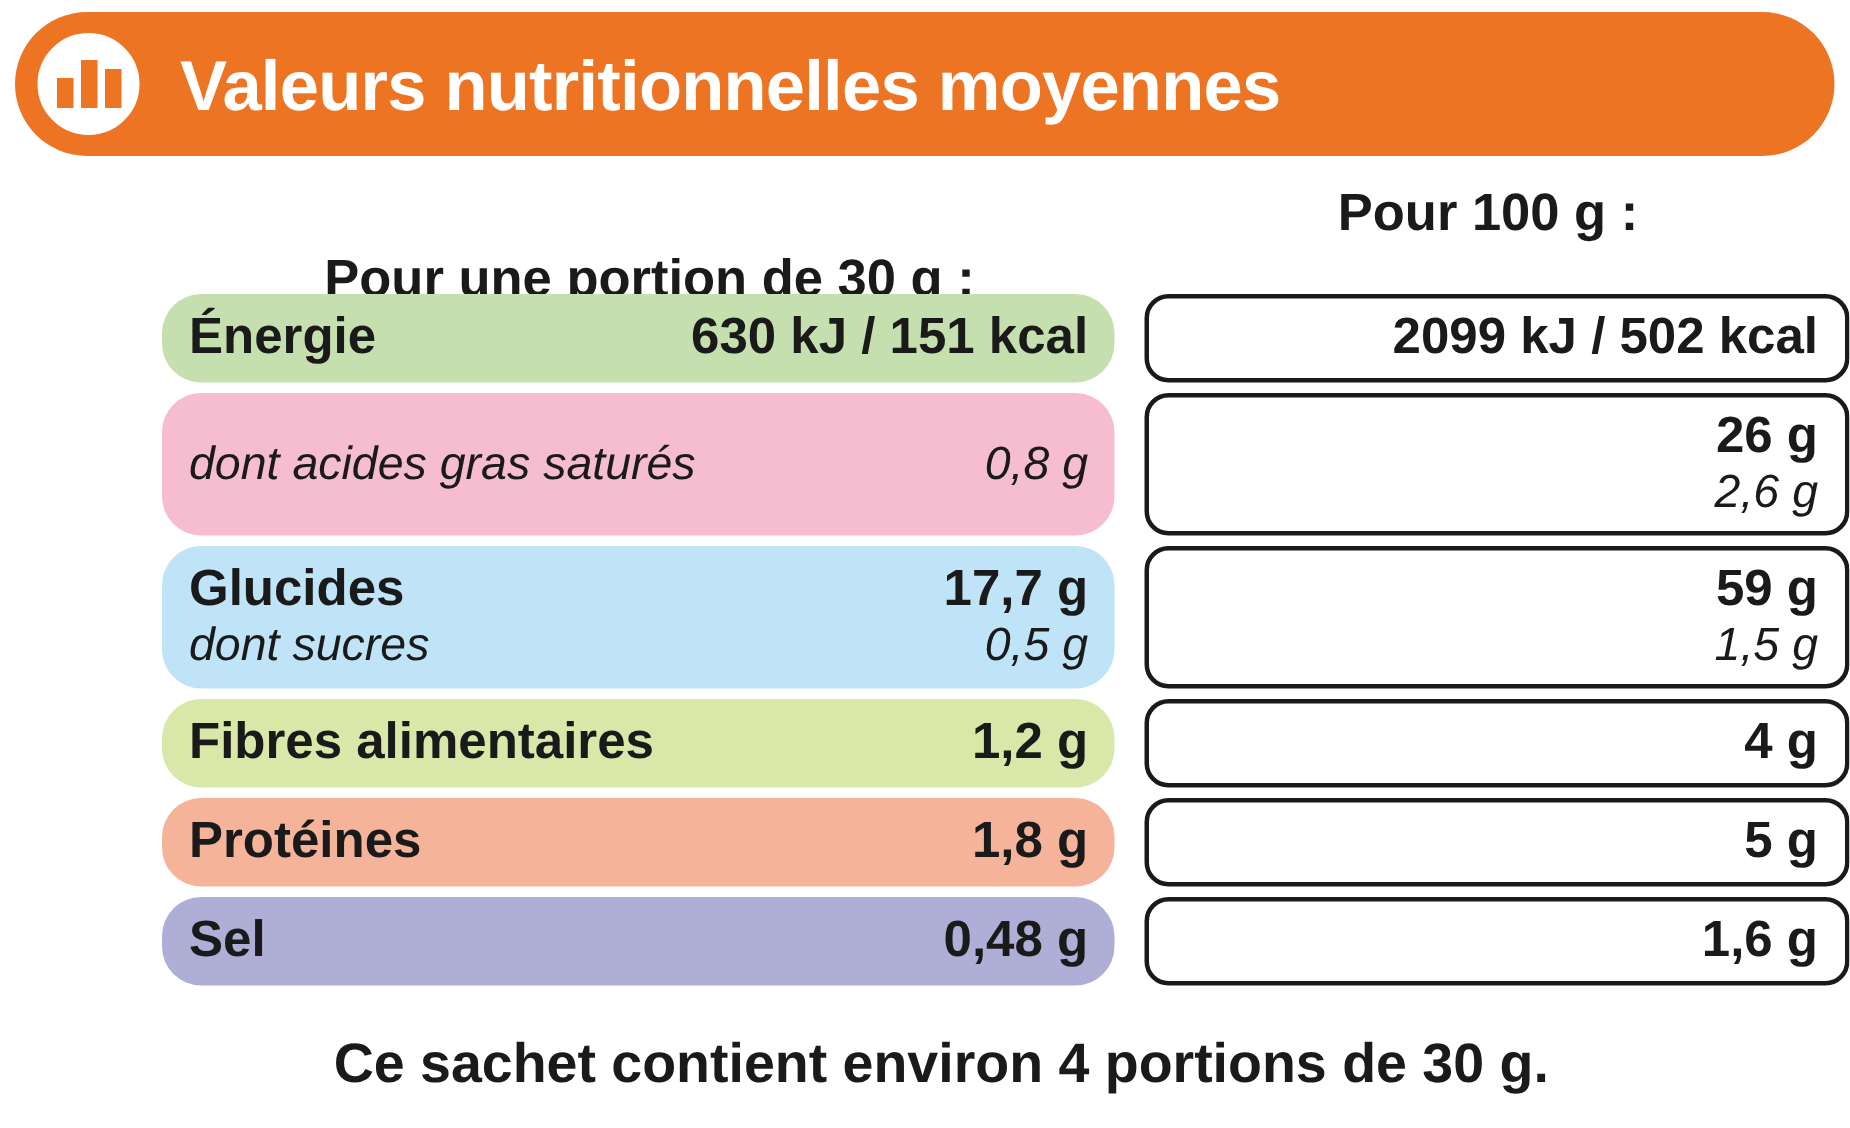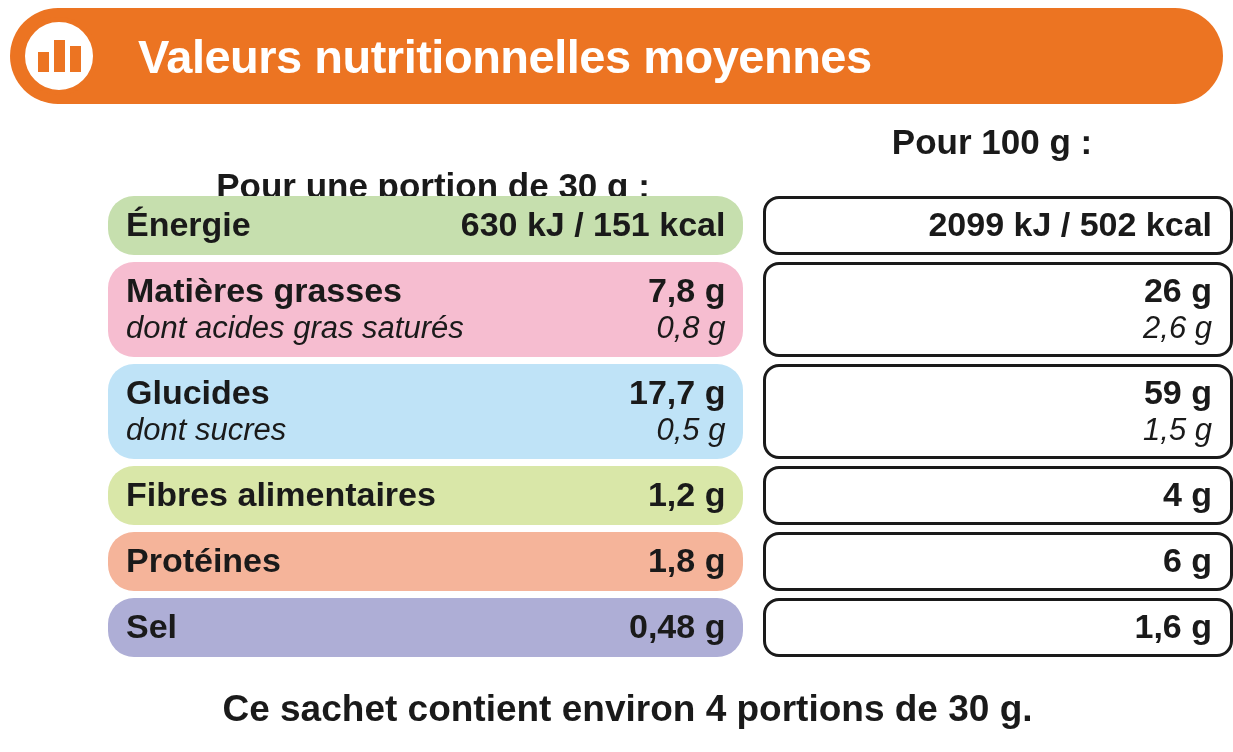--- a/index.html
+++ b/index.html
@@ -59,21 +59,21 @@
     background: #ec7422;
   }
   .bars i:nth-child(1) { height: 20px; }
   .bars i:nth-child(2) { height: 32px; }
   .bars i:nth-child(3) { height: 26px; }
 
   .header-title {
     font-size: 47px;
     font-weight: bold;
     color: #ffffff;
-    margin-left: 40px;
+    margin-left: 22px;
     letter-spacing: -0.5px;
     white-space: nowrap;
   }
 
   
   .col-heads {
     position: absolute;
     top: 122px;
     left: 0;
     width: 1233px;
@@ -215,24 +215,20 @@
       </div>
       <div class="right-cell">
         <div class="line">
           <span class="value">2099 kJ / 502 kcal</span>
         </div>
       </div>
     </div>
 
     <div class="row">
       <div class="left-cell c-fat">
-        <div class="line">
-          <span class="label">Matières grasses</span>
-          <span class="value">7,8 g</span>
-        </div>
         <div class="line sub">
           <span class="label">dont acides gras saturés</span>
           <span class="value">0,8 g</span>
         </div>
       </div>
       <div class="right-cell">
         <div class="line">
           <span class="value">26 g</span>
         </div>
         <div class="line sub">
@@ -278,21 +274,21 @@
 
     <div class="row">
       <div class="left-cell c-protein">
         <div class="line">
           <span class="label">Protéines</span>
           <span class="value">1,8 g</span>
         </div>
       </div>
       <div class="right-cell">
         <div class="line">
-          <span class="value">6 g</span>
+          <span class="value">5 g</span>
         </div>
       </div>
     </div>
 
     <div class="row">
       <div class="left-cell c-salt">
         <div class="line">
           <span class="label">Sel</span>
           <span class="value">0,48 g</span>
         </div>

